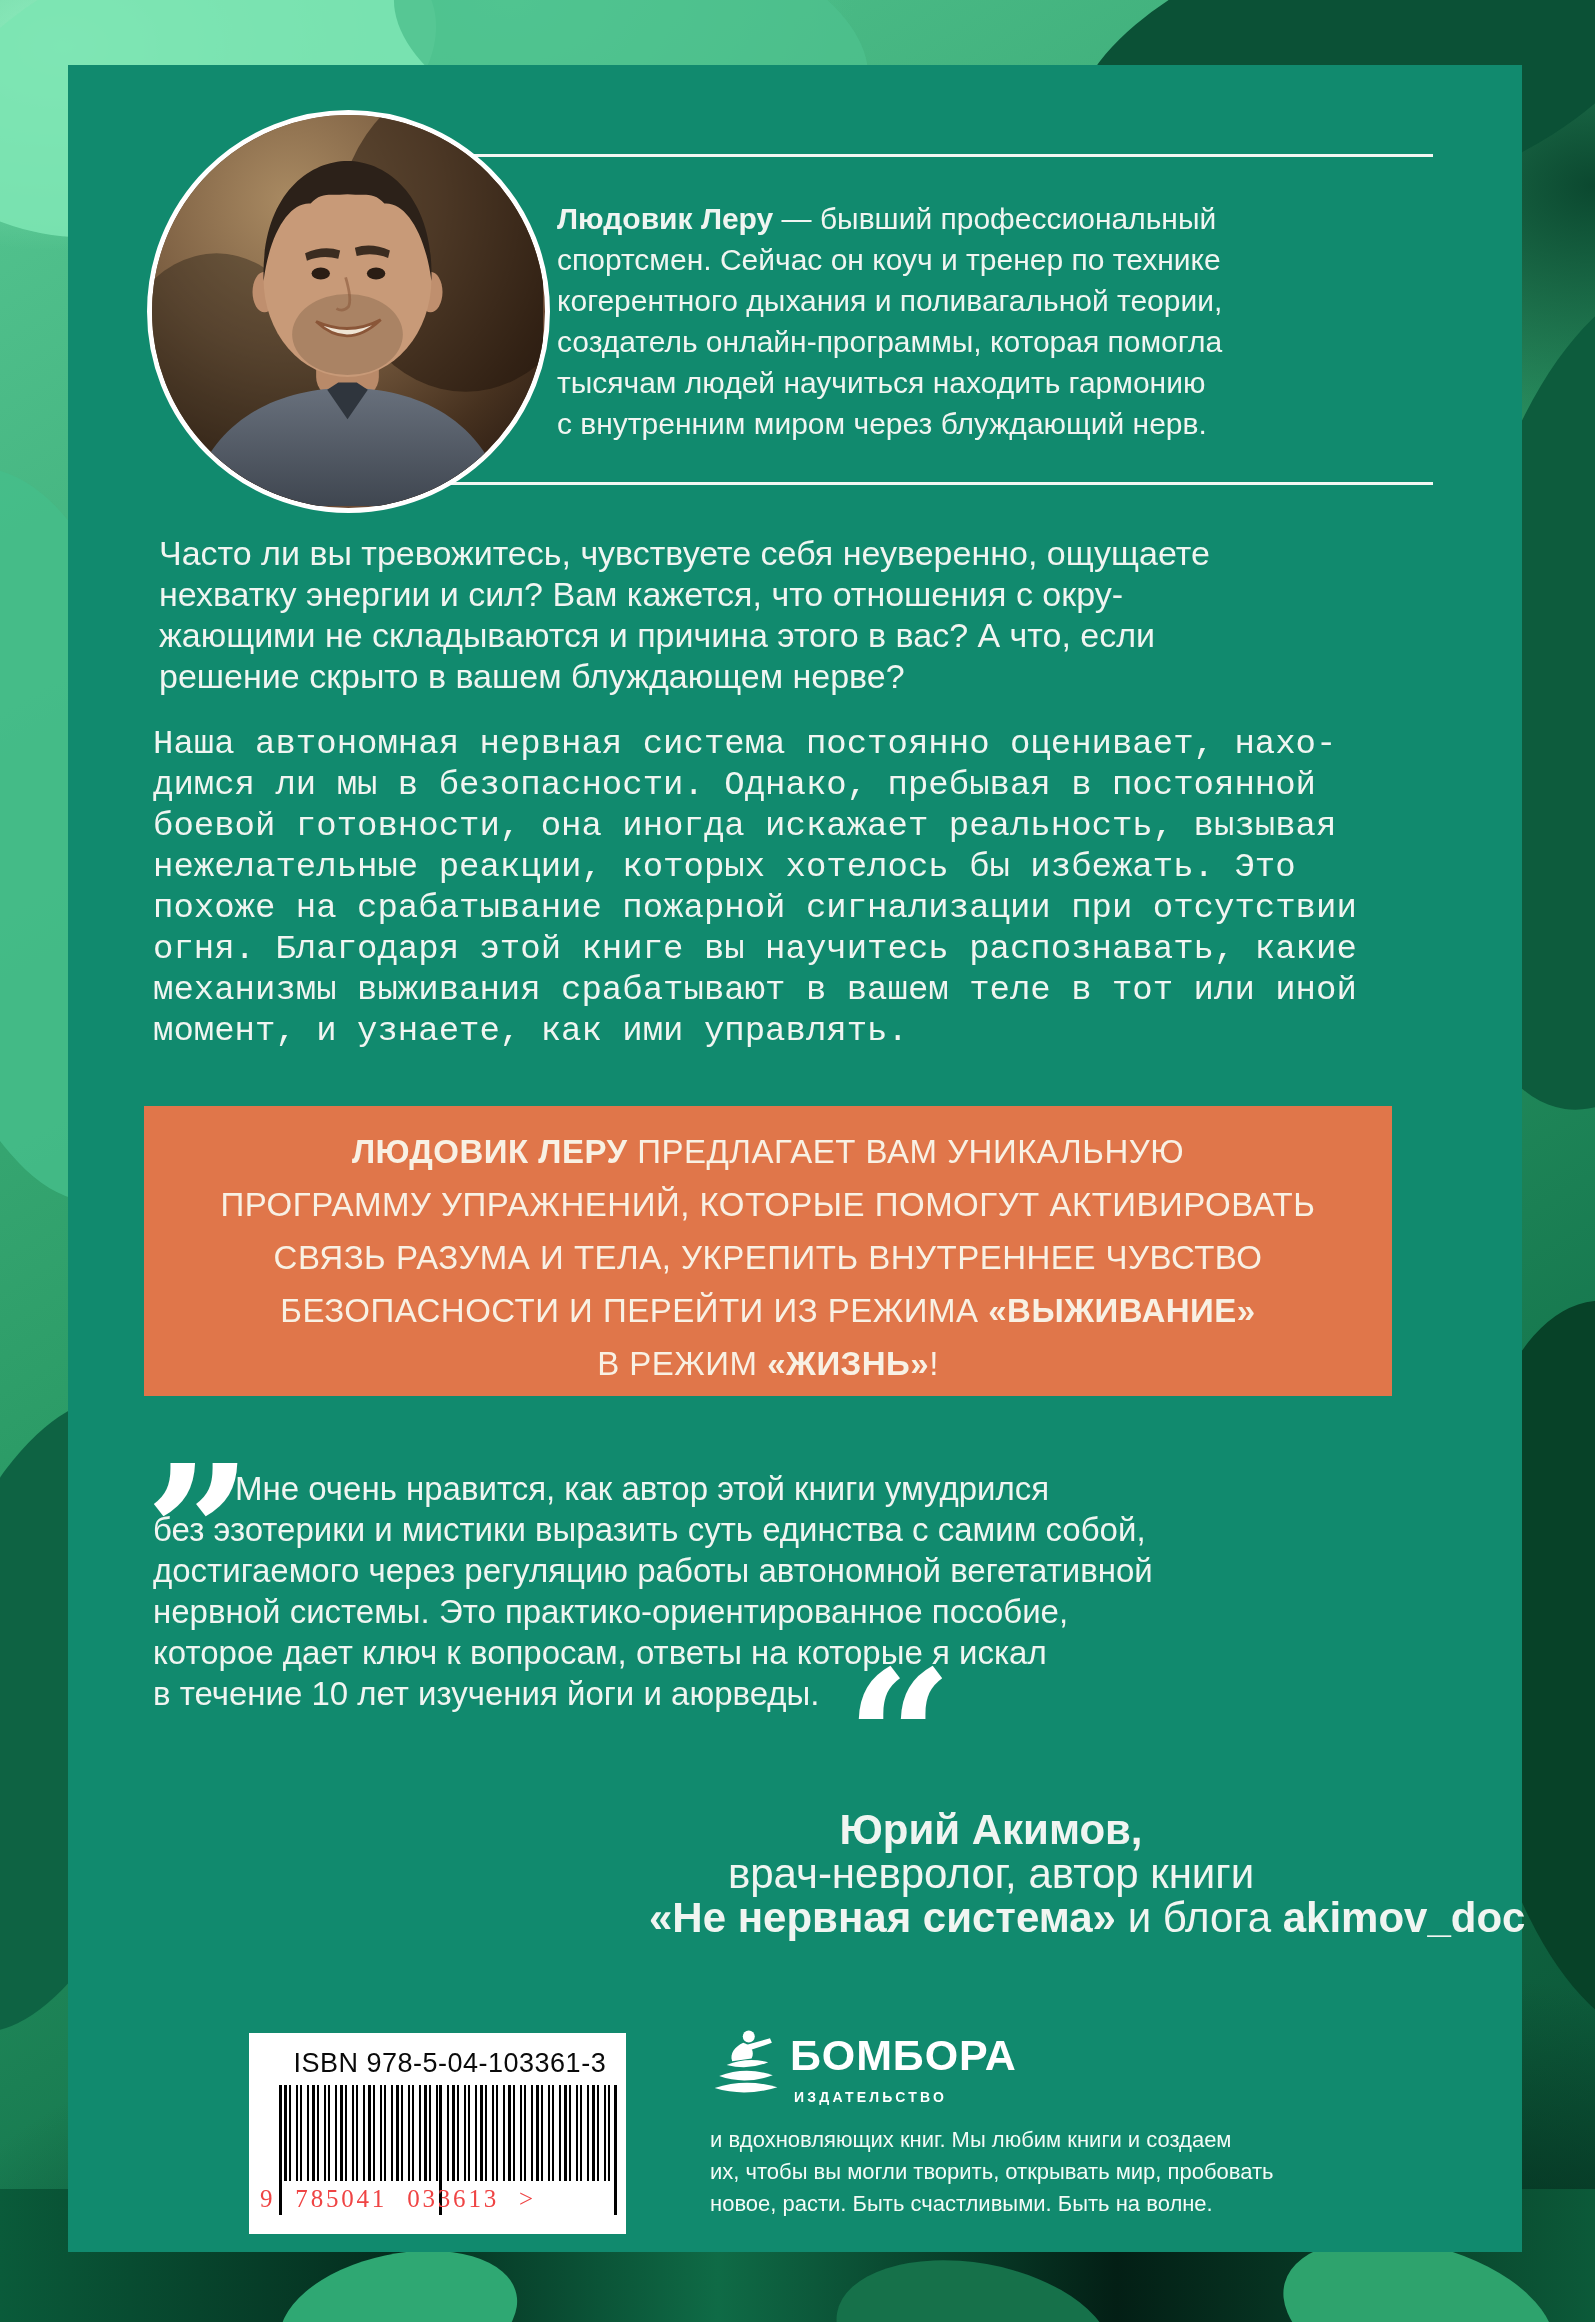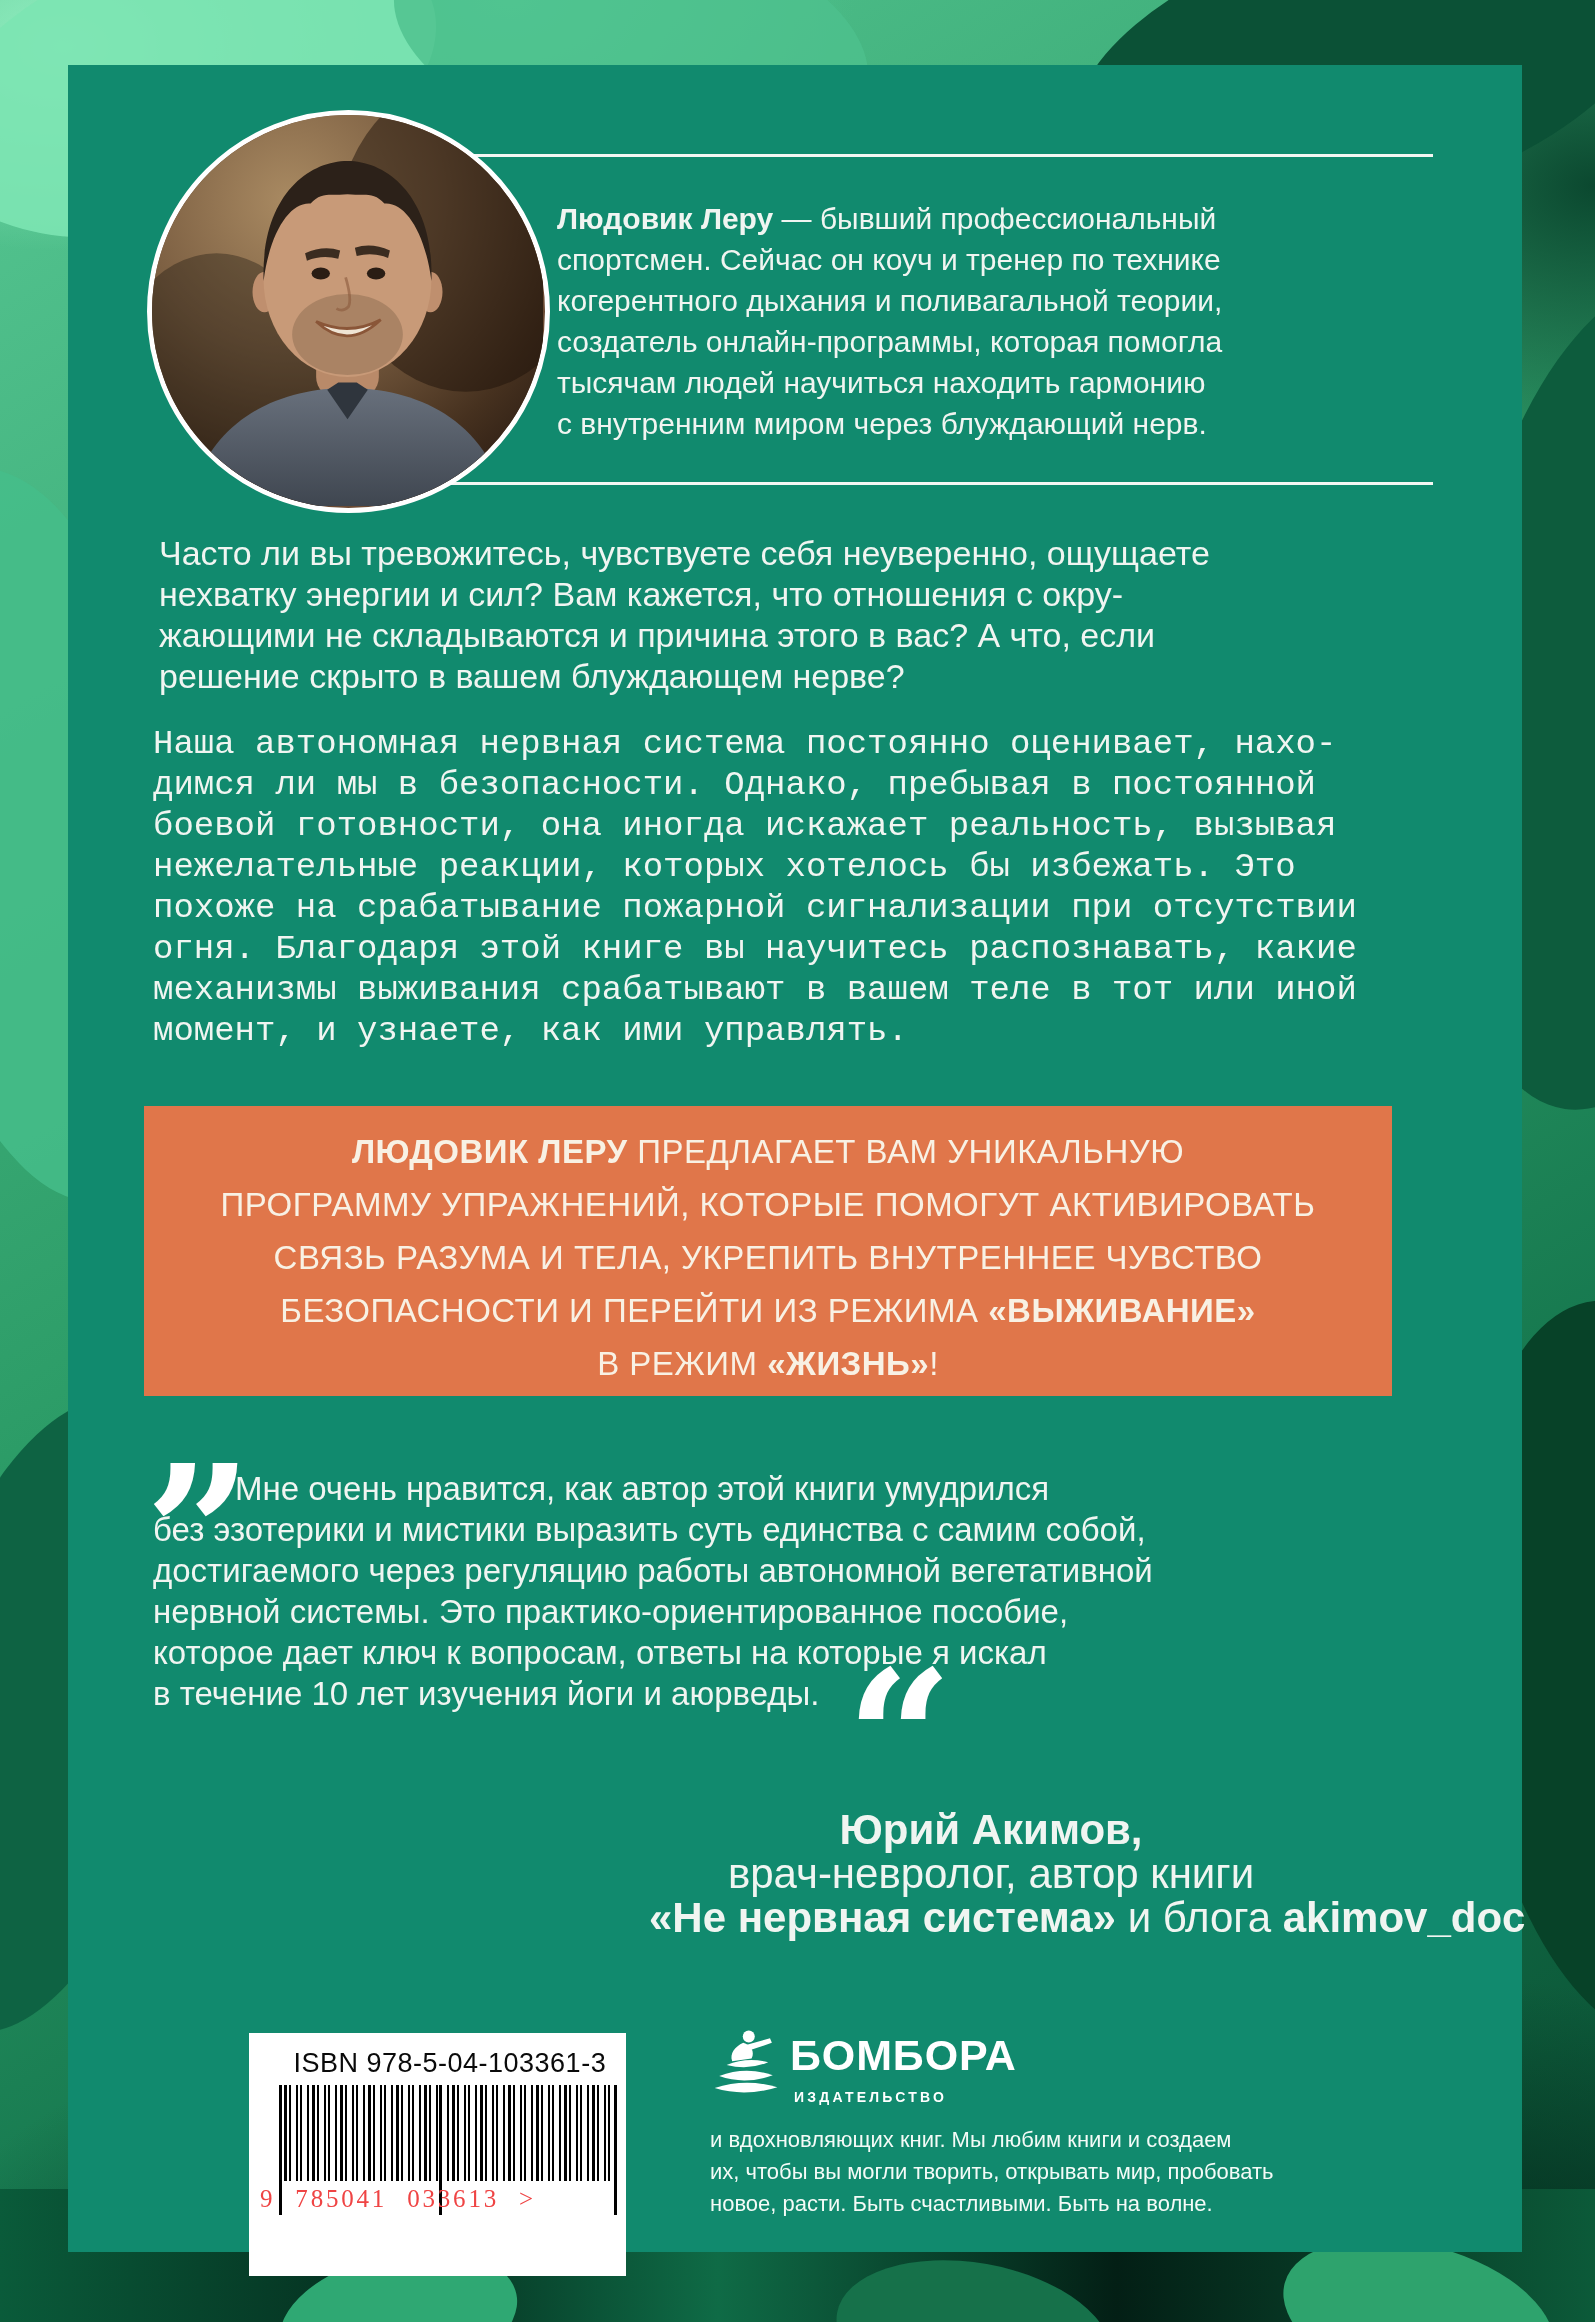--- a/index.html
+++ b/index.html
@@ -32,21 +32,21 @@
            box-sizing:border-box;padding-top:18.6px;text-align:center;color:#f8f1e4;
            font-size:33px;line-height:53px;letter-spacing:0.5px;}
   .callout .ln{white-space:nowrap;}
   .quote{left:153px;top:1468px;font-size:33px;}
   .quote .ln:first-child{padding-left:82px;}
   .qglyph{position:absolute;z-index:3;color:#fff;font-family:"DejaVu Serif",serif;font-weight:700;
           font-size:186px;line-height:1;}
   .attrib{left:649px;top:1808px;width:684px;text-align:center;font-size:42px;line-height:44px;}
   .attrib .ln{white-space:nowrap;}
   
-  .barcode{position:absolute;left:249px;top:2033px;width:377px;height:243px;background:#fff;z-index:3;}
+  .barcode{position:absolute;left:249px;top:2033px;width:377px;height:201px;background:#fff;z-index:3;}
   .isbn{position:absolute;top:15px;left:32px;right:7.4px;text-align:center;color:#0a0a0a;
         font-size:27px;letter-spacing:0.5px;white-space:nowrap;}
   .bars{position:absolute;left:30px;right:9.3px;top:52px;height:96px;
         background:repeating-linear-gradient(90deg,#000 0 1.9px,#fff 1.9px 4.6px,#000 4.6px 8.3px,#fff 8.3px 10.2px,
                    #000 10.2px 12px,#fff 12px 16.7px,#000 16.7px 18.6px,#fff 18.6px 21.3px,#000 21.3px 23px,#fff 23px 28px);}
   .guard{position:absolute;top:52px;width:2.8px;height:130px;background:#000;}
   .digits{position:absolute;top:152px;left:11px;color:#ef4444;font-family:Liberation Serif, serif;
           font-size:25px;letter-spacing:2.8px;word-spacing:11px;white-space:nowrap;}
   
   .logo-icon{position:absolute;left:710px;top:2028px;z-index:3;}

